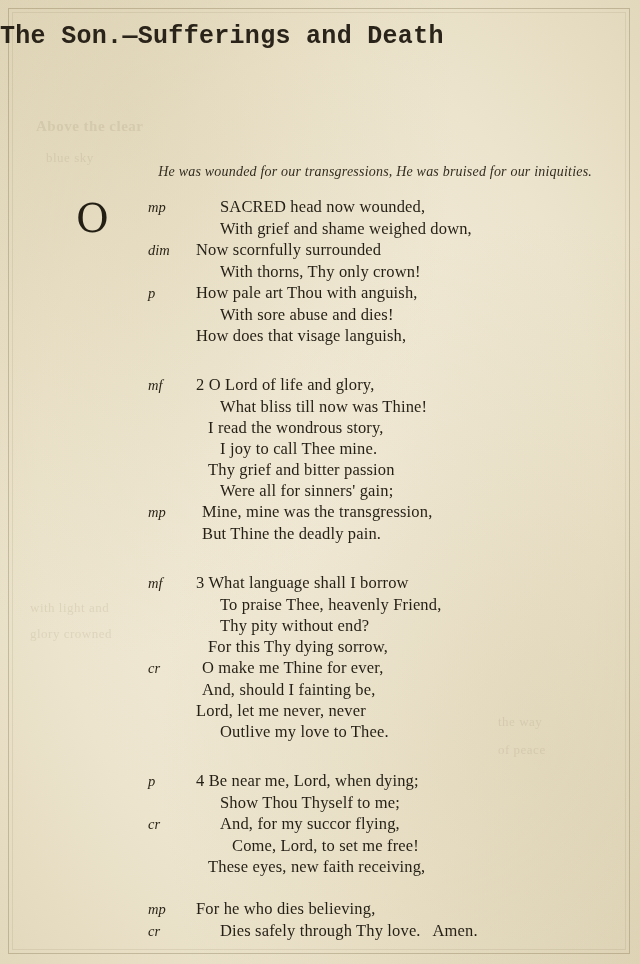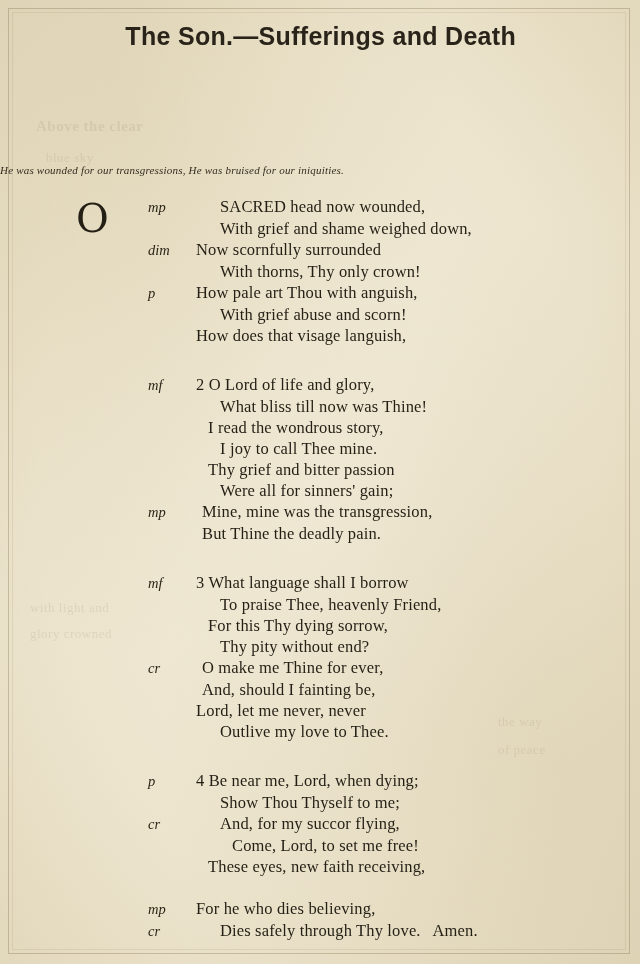--- a/index.html
+++ b/index.html
@@ -52,22 +52,22 @@
     width: 614px; height: 938px;
     border: 1px solid rgba(120,105,70,0.12);
     box-sizing: border-box;
   }
 
   .header {
     position: absolute;
     top: 22px;
     left: 0;
     width: 516px;
-    text-align: right;
-    font-family: Liberation Sans, sans-serif;
+    text-align: left;
+    font-family: Liberation Mono, monospace;
     font-size: 25px;
     font-weight: bold;
     color: #29231a;
     letter-spacing: 0.3px;
   }
   .header .blk { font-style: normal; }
 
   .rule {
     position: absolute;
     top: 70px;
@@ -75,23 +75,23 @@
     width: 540px;
     height: 1px;
     background: rgba(120,105,70,0.0);
   }
 
   .scripture {
     position: absolute;
     top: 164px;
     left: 0;
     width: 592px;
-    text-align: left;
+    text-align: right;
     font-style: italic;
-    font-size: 11px;
+    font-size: 14px;
     color: #332d20;
     letter-spacing: 0.2px;
   }
 
   .body {
     position: absolute;
     top: 196px;
     left: 100px;
     width: 460px;
   }
@@ -177,21 +177,21 @@
       <div class="line">
           <span class="mark"></span>
           <span class="text indent-2">With thorns, Thy only crown!</span>
         </div>
       <div class="line">
           <span class="mark">p</span>
           <span class="text indent-1">How pale art Thou with anguish,</span>
         </div>
       <div class="line">
           <span class="mark"></span>
-          <span class="text indent-2">With grief abuse and scorn!</span>
+          <span class="text indent-2">With sore abuse and dies!</span>
         </div>
       <div class="line">
           <span class="mark"></span>
           <span class="text indent-1">How does that visage languish,</span>
         </div>
     </div>
 
     <div class="stanza">
       <div class="line">
           <span class="mark">mf</span>
@@ -231,25 +231,25 @@
       <div class="line">
           <span class="mark">mf</span>
           <span class="text indent-1">3 What language shall I borrow</span>
         </div>
       <div class="line">
           <span class="mark"></span>
           <span class="text indent-2">To praise Thee, heavenly Friend,</span>
         </div>
       <div class="line">
           <span class="mark"></span>
+          <span class="text indent-2">Thy pity without end?</span>
+        </div>
+      <div class="line">
+          <span class="mark"></span>
           <span class="text indent-3">For this Thy dying sorrow,</span>
-        </div>
-      <div class="line">
-          <span class="mark"></span>
-          <span class="text indent-2">Thy pity without end?</span>
         </div>
       <div class="line">
           <span class="mark">cr</span>
           <span class="text indent-4">O make me Thine for ever,</span>
         </div>
       <div class="line">
           <span class="mark"></span>
           <span class="text indent-4">And, should I fainting be,</span>
         </div>
       <div class="line">

